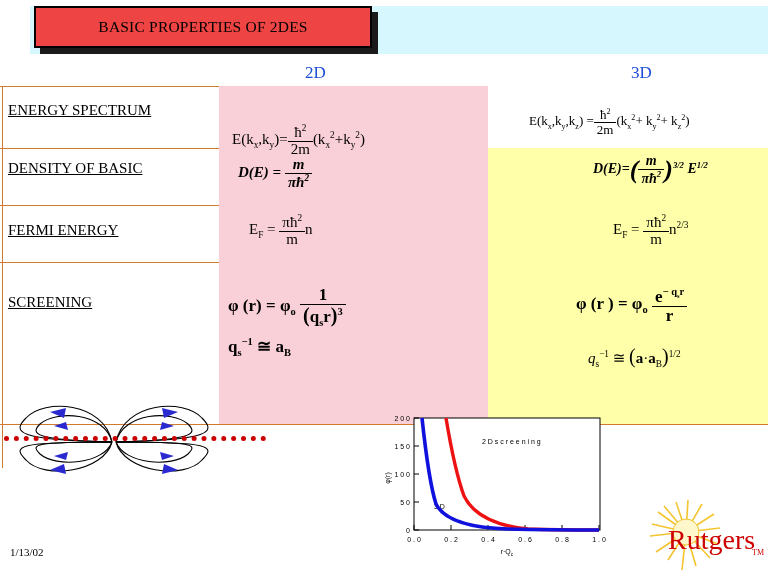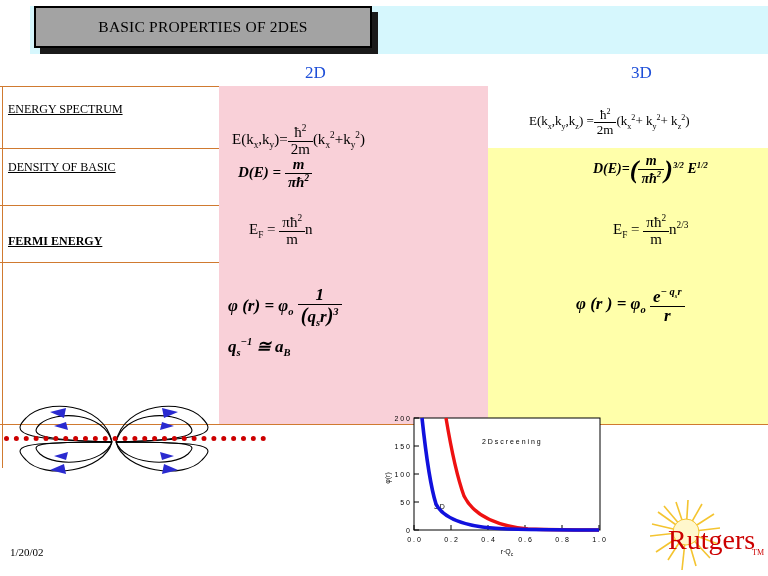--- a/index.html
+++ b/index.html
@@ -31,21 +31,21 @@
   .title-shadow {
     position: absolute;
     left: 40px; top: 12px;
     width: 338px; height: 42px;
     background: #1a1a1a;
   }
   .title-box {
     position: absolute;
     left: 34px; top: 6px;
     width: 338px; height: 42px;
-    background: #a3a3a3;
+    background: #ef4444;
     border: 2px solid #000000;
     box-sizing: border-box;
     display: flex;
     align-items: center;
     justify-content: center;
   }
   .title-text {
     font-family: "Liberation Serif", serif;
     font-size: 15.5px;
     color: #000000;
@@ -96,49 +96,49 @@
     position: absolute;
     left: 2px; top: 86px;
     width: 1px; height: 382px;
     background: #d07a30;
   }
 
   
   .row-label {
     position: absolute;
     font-family: "Liberation Serif", serif;
-    font-size: 12px;
+    font-size: 15px;
     color: #000000;
     text-decoration: underline;
     white-space: nowrap;
   }
   .lab-energy  { left: 8px;  top: 102px; }
   .lab-dos     { left: 8px;  top: 160px; }
-  .lab-fermi   { left: 8px;  top: 234px; font-weight: bold; }
+  .lab-fermi   { left: 8px;  top: 222px; }
   .lab-screen  { left: 8px;  top: 294px; }
 
   
   .formula {
     position: absolute;
     color: #000000;
     font-family: "Liberation Serif", serif;
     white-space: nowrap;
   }
   .frac {
     display: inline-block;
     vertical-align: middle;
     text-align: center;
     line-height: 1.05;
   }
   .frac .num { display: block; padding: 0 3px; }
   .frac .den { display: block; border-top: 1px solid #000; padding: 0 3px; }
   .sup { font-size: 0.62em; vertical-align: super; }
   .sub { font-size: 0.62em; vertical-align: sub; }
   .it  { font-style: italic; }
-  .bi  { font-style: italic; font-weight: bold; }
+  .bi  { font-weight: bold; }
 
   
   .f-e2d { left: 232px; top: 96px; font-size: 15px; margin-top: 28px; }
   
   .f-e3d { left: 529px; top: 108px; font-size: 13px; }
   
   .f-d2d { left: 238px; top: 157px; font-size: 15px; font-weight: bold; font-style: italic; }
   
   .f-d3d { left: 593px; top: 154px; font-size: 14px; font-weight: bold; font-style: italic; }
   
@@ -229,20 +229,21 @@
   <div class="panel-2d"></div>
   <div class="panel-3d"></div>
   <div class="panel-3d-top"></div>
 
   <div class="col-head col-2d">2D</div>
   <div class="col-head col-3d">3D</div>
 
   <div class="row-label lab-energy">ENERGY SPECTRUM</div>
   <div class="row-label lab-dos">DENSITY OF BASIC</div>
   <div class="row-label lab-fermi">FERMI ENERGY</div>
+  <div class="row-label lab-screen">SCREENING</div>
 
   <div class="formula f-e2d">
     <span>E(k</span><span class="sub">x</span><span>,k</span><span class="sub">y</span><span>)=</span><span class="frac"><span class="num"><span>ħ</span><span class="sup">2</span></span><span class="den">2m</span></span><span>(k</span><span class="sub">x</span><span class="sup">2</span><span>+k</span><span class="sub">y</span><span class="sup">2</span><span>)</span>
   </div>
 
   <div class="formula f-e3d">
     <span>E(k</span><span class="sub">x</span><span>,k</span><span class="sub">y</span><span>,k</span><span class="sub">z</span><span>) =</span><span class="frac"><span class="num"><span>ħ</span><span class="sup">2</span></span><span class="den">2m</span></span><span>(k</span><span class="sub">x</span><span class="sup">2</span><span>+ k</span><span class="sub">y</span><span class="sup">2</span><span>+ k</span><span class="sub">z</span><span class="sup">2</span><span>)</span>
   </div>
 
   <div class="formula f-d2d">
@@ -267,20 +268,23 @@
 
   <div class="formula f-s2d-2 bi">
     <span>q</span><span class="sub">s</span><span class="sup">−1</span>&nbsp;<span>≅</span>&nbsp;<span>a</span><span class="sub">B</span>
   </div>
 
 
   <div class="formula f-s3d-1 bi">
     <span>φ (r ) = φ</span><span class="sub">o</span>&nbsp;<span class="frac"><span class="num"><span>e</span><span class="sup"><span>− q</span><span class="sub">s</span><span>r</span></span></span><span class="den">r</span></span>
   </div>
 
+  <div class="formula f-s3d-2">
+    <span class="it">q</span><span class="sub">s</span><span class="sup">−1</span>&nbsp;<span>≅</span>&nbsp;<span style="font-size:20px;">(</span><span class="bi">a</span><span>·</span><span class="bi">a</span><span class="sub">B</span><span style="font-size:20px;">)</span><span class="sup">1/2</span>
+  </div>
 
   <svg class="sketch" viewBox="0 0 220 92">
     <g fill="none" stroke="#000000" stroke-width="1.1">
       <path d="M108 46 C 100 6, 40 2, 22 22 C 8 36, 12 44, 108 46"></path>
       <path d="M108 46 C 100 16, 52 14, 36 28 C 26 38, 30 44, 108 46"></path>
       <path d="M108 46 C 100 76, 40 84, 22 64 C 8 50, 12 46, 108 46"></path>
       <path d="M108 46 C 100 68, 52 72, 36 58 C 26 48, 30 46, 108 46"></path>
       <path d="M112 46 C 120 6, 180 2, 198 22 C 212 36, 208 44, 112 46"></path>
       <path d="M112 46 C 120 16, 168 14, 184 28 C 194 38, 190 44, 112 46"></path>
       <path d="M112 46 C 120 76, 180 84, 198 64 C 212 50, 208 46, 112 46"></path>
@@ -292,21 +296,21 @@
       <polygon points="64,34 50,30 62,26"></polygon>
       <polygon points="156,34 170,30 158,26"></polygon>
       <polygon points="62,78 46,74 60,68"></polygon>
       <polygon points="158,78 174,74 160,68"></polygon>
       <polygon points="64,56 50,60 62,64"></polygon>
       <polygon points="156,56 170,60 158,64"></polygon>
     </g>
   </svg>
   <div class="dotted-line"></div>
 
-  <div class="date">1/20/02</div>
+  <div class="date">1/13/02</div>
 
   <svg class="chart-wrap" viewBox="0 0 240 152">
     <rect x="36" y="6" width="186" height="112" fill="#ffffff" stroke="#000000" stroke-width="1"></rect>
 
     <g stroke="#000000" stroke-width="1">
       <line x1="36" y1="118" x2="41" y2="118"></line>
       <line x1="36" y1="90" x2="41" y2="90"></line>
       <line x1="36" y1="62" x2="41" y2="62"></line>
       <line x1="36" y1="34" x2="41" y2="34"></line>
       <line x1="36" y1="6" x2="41" y2="6"></line>

